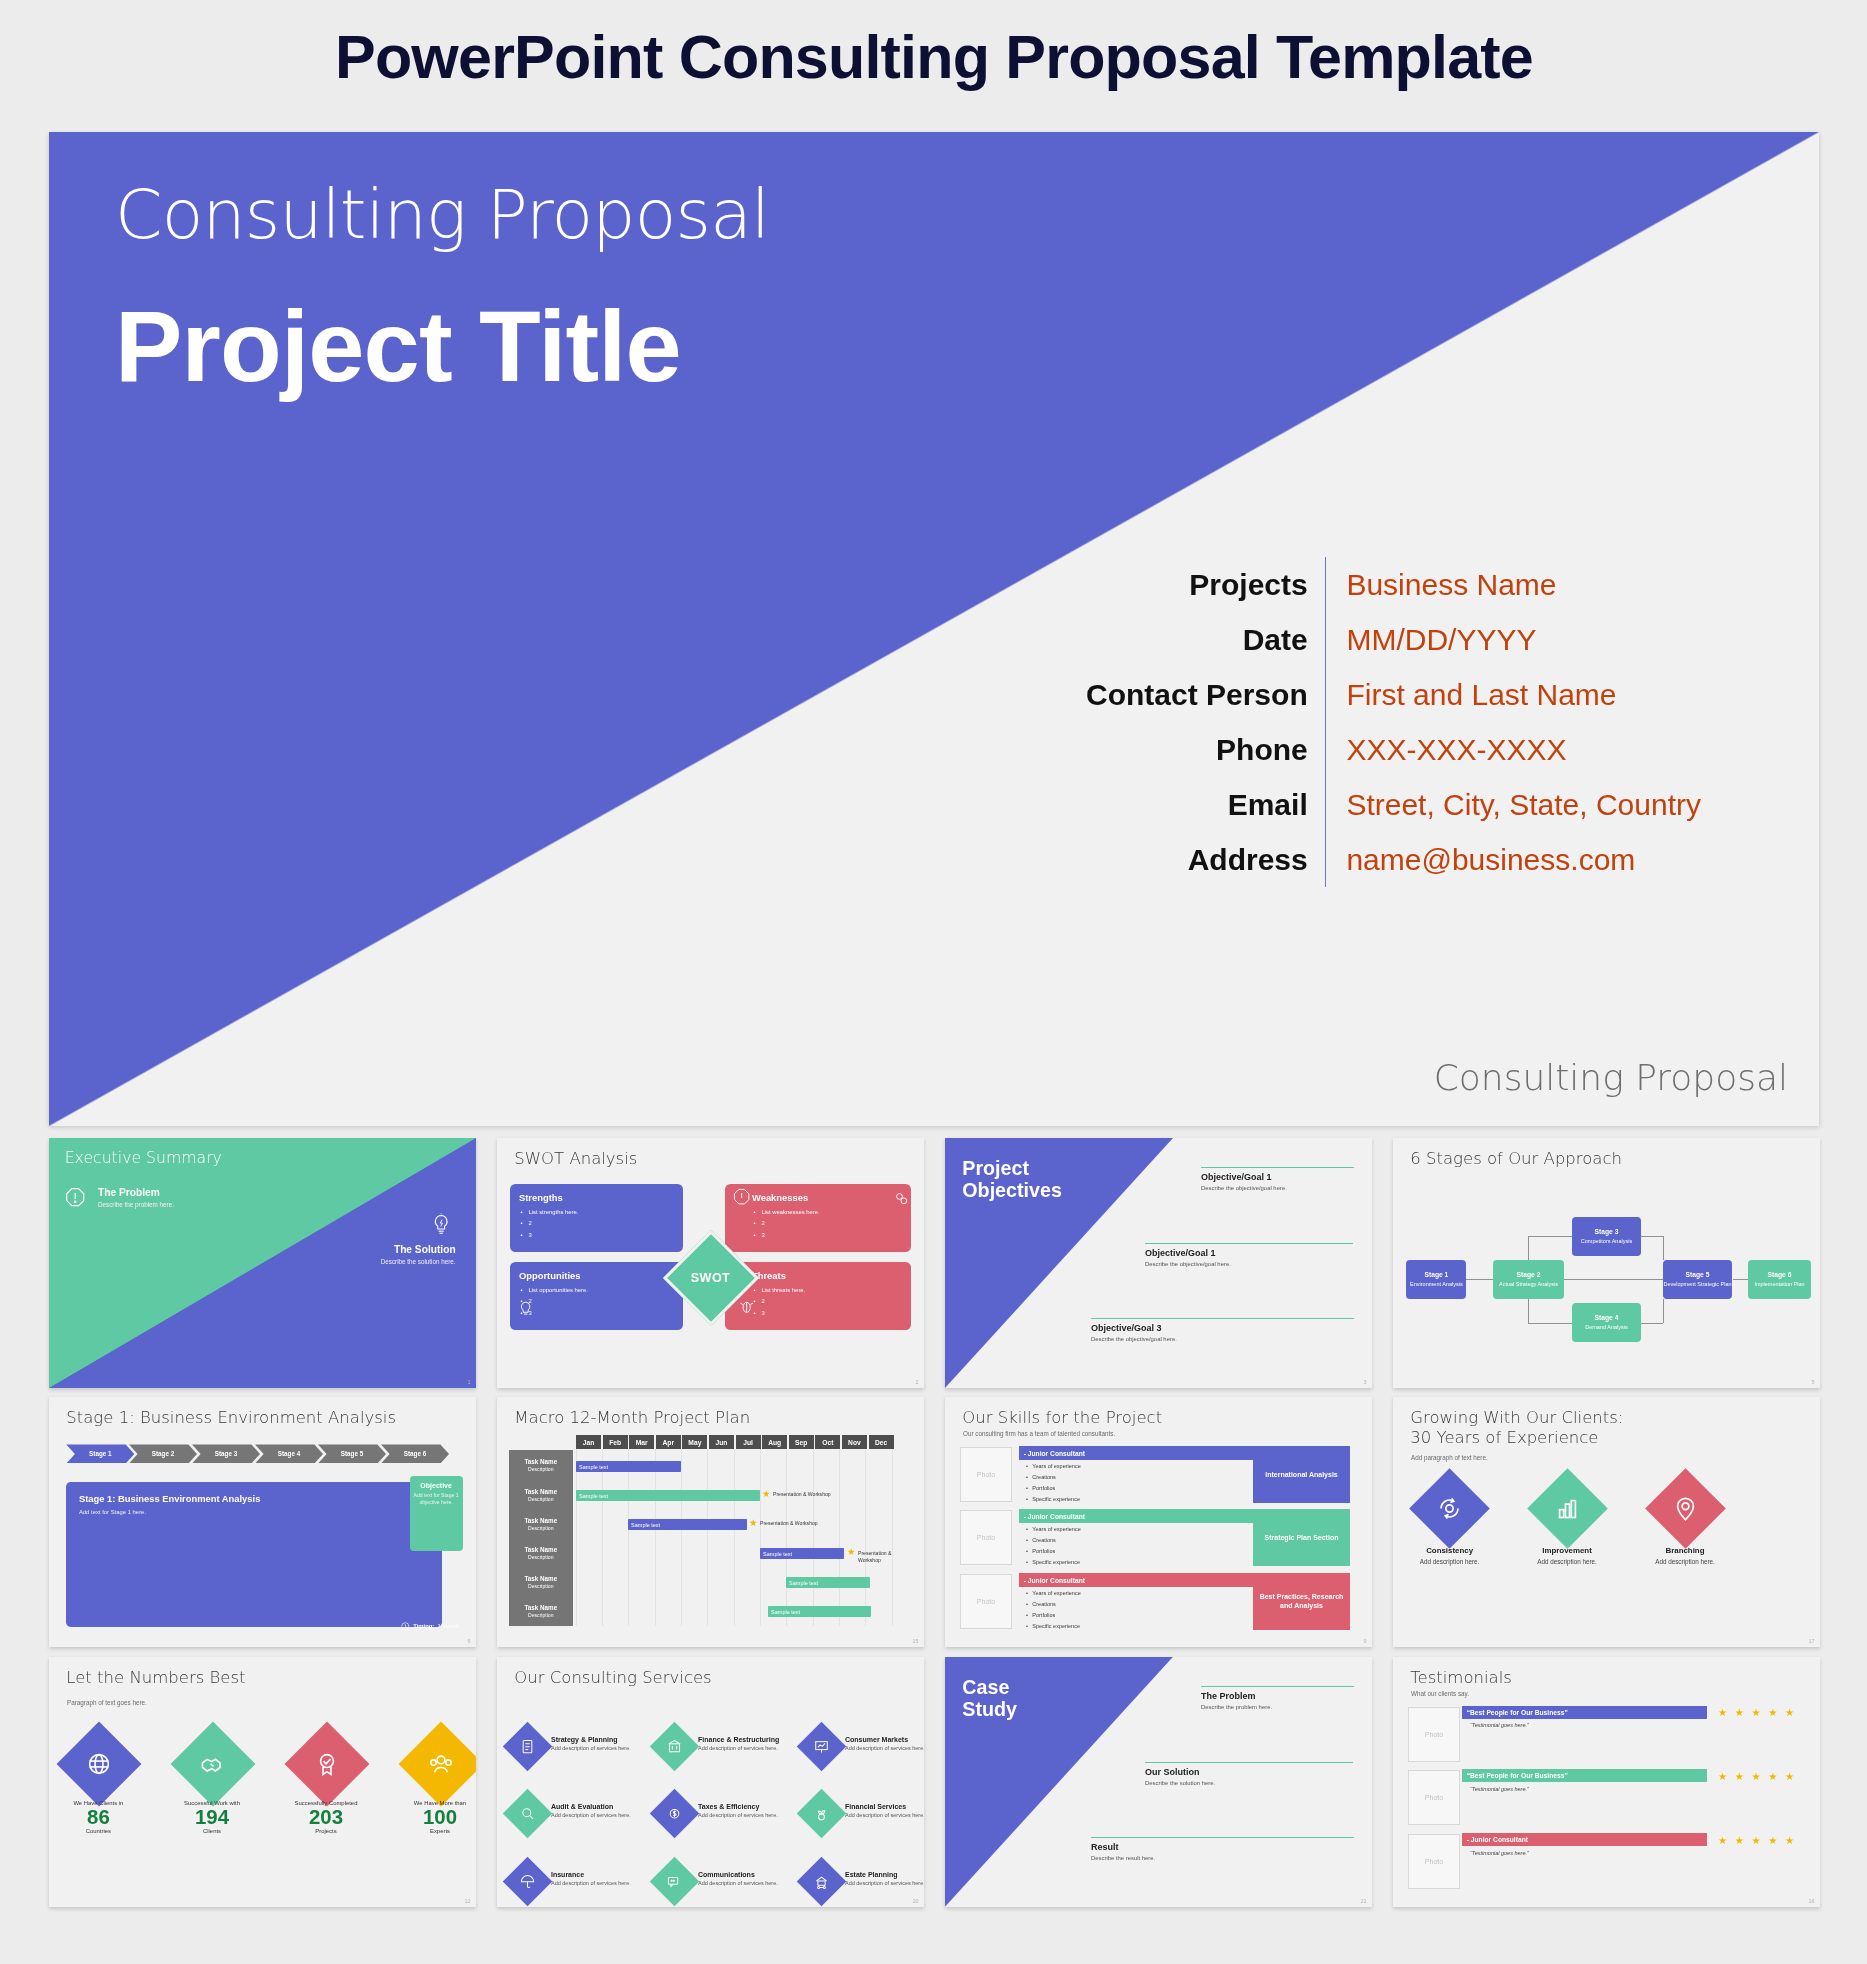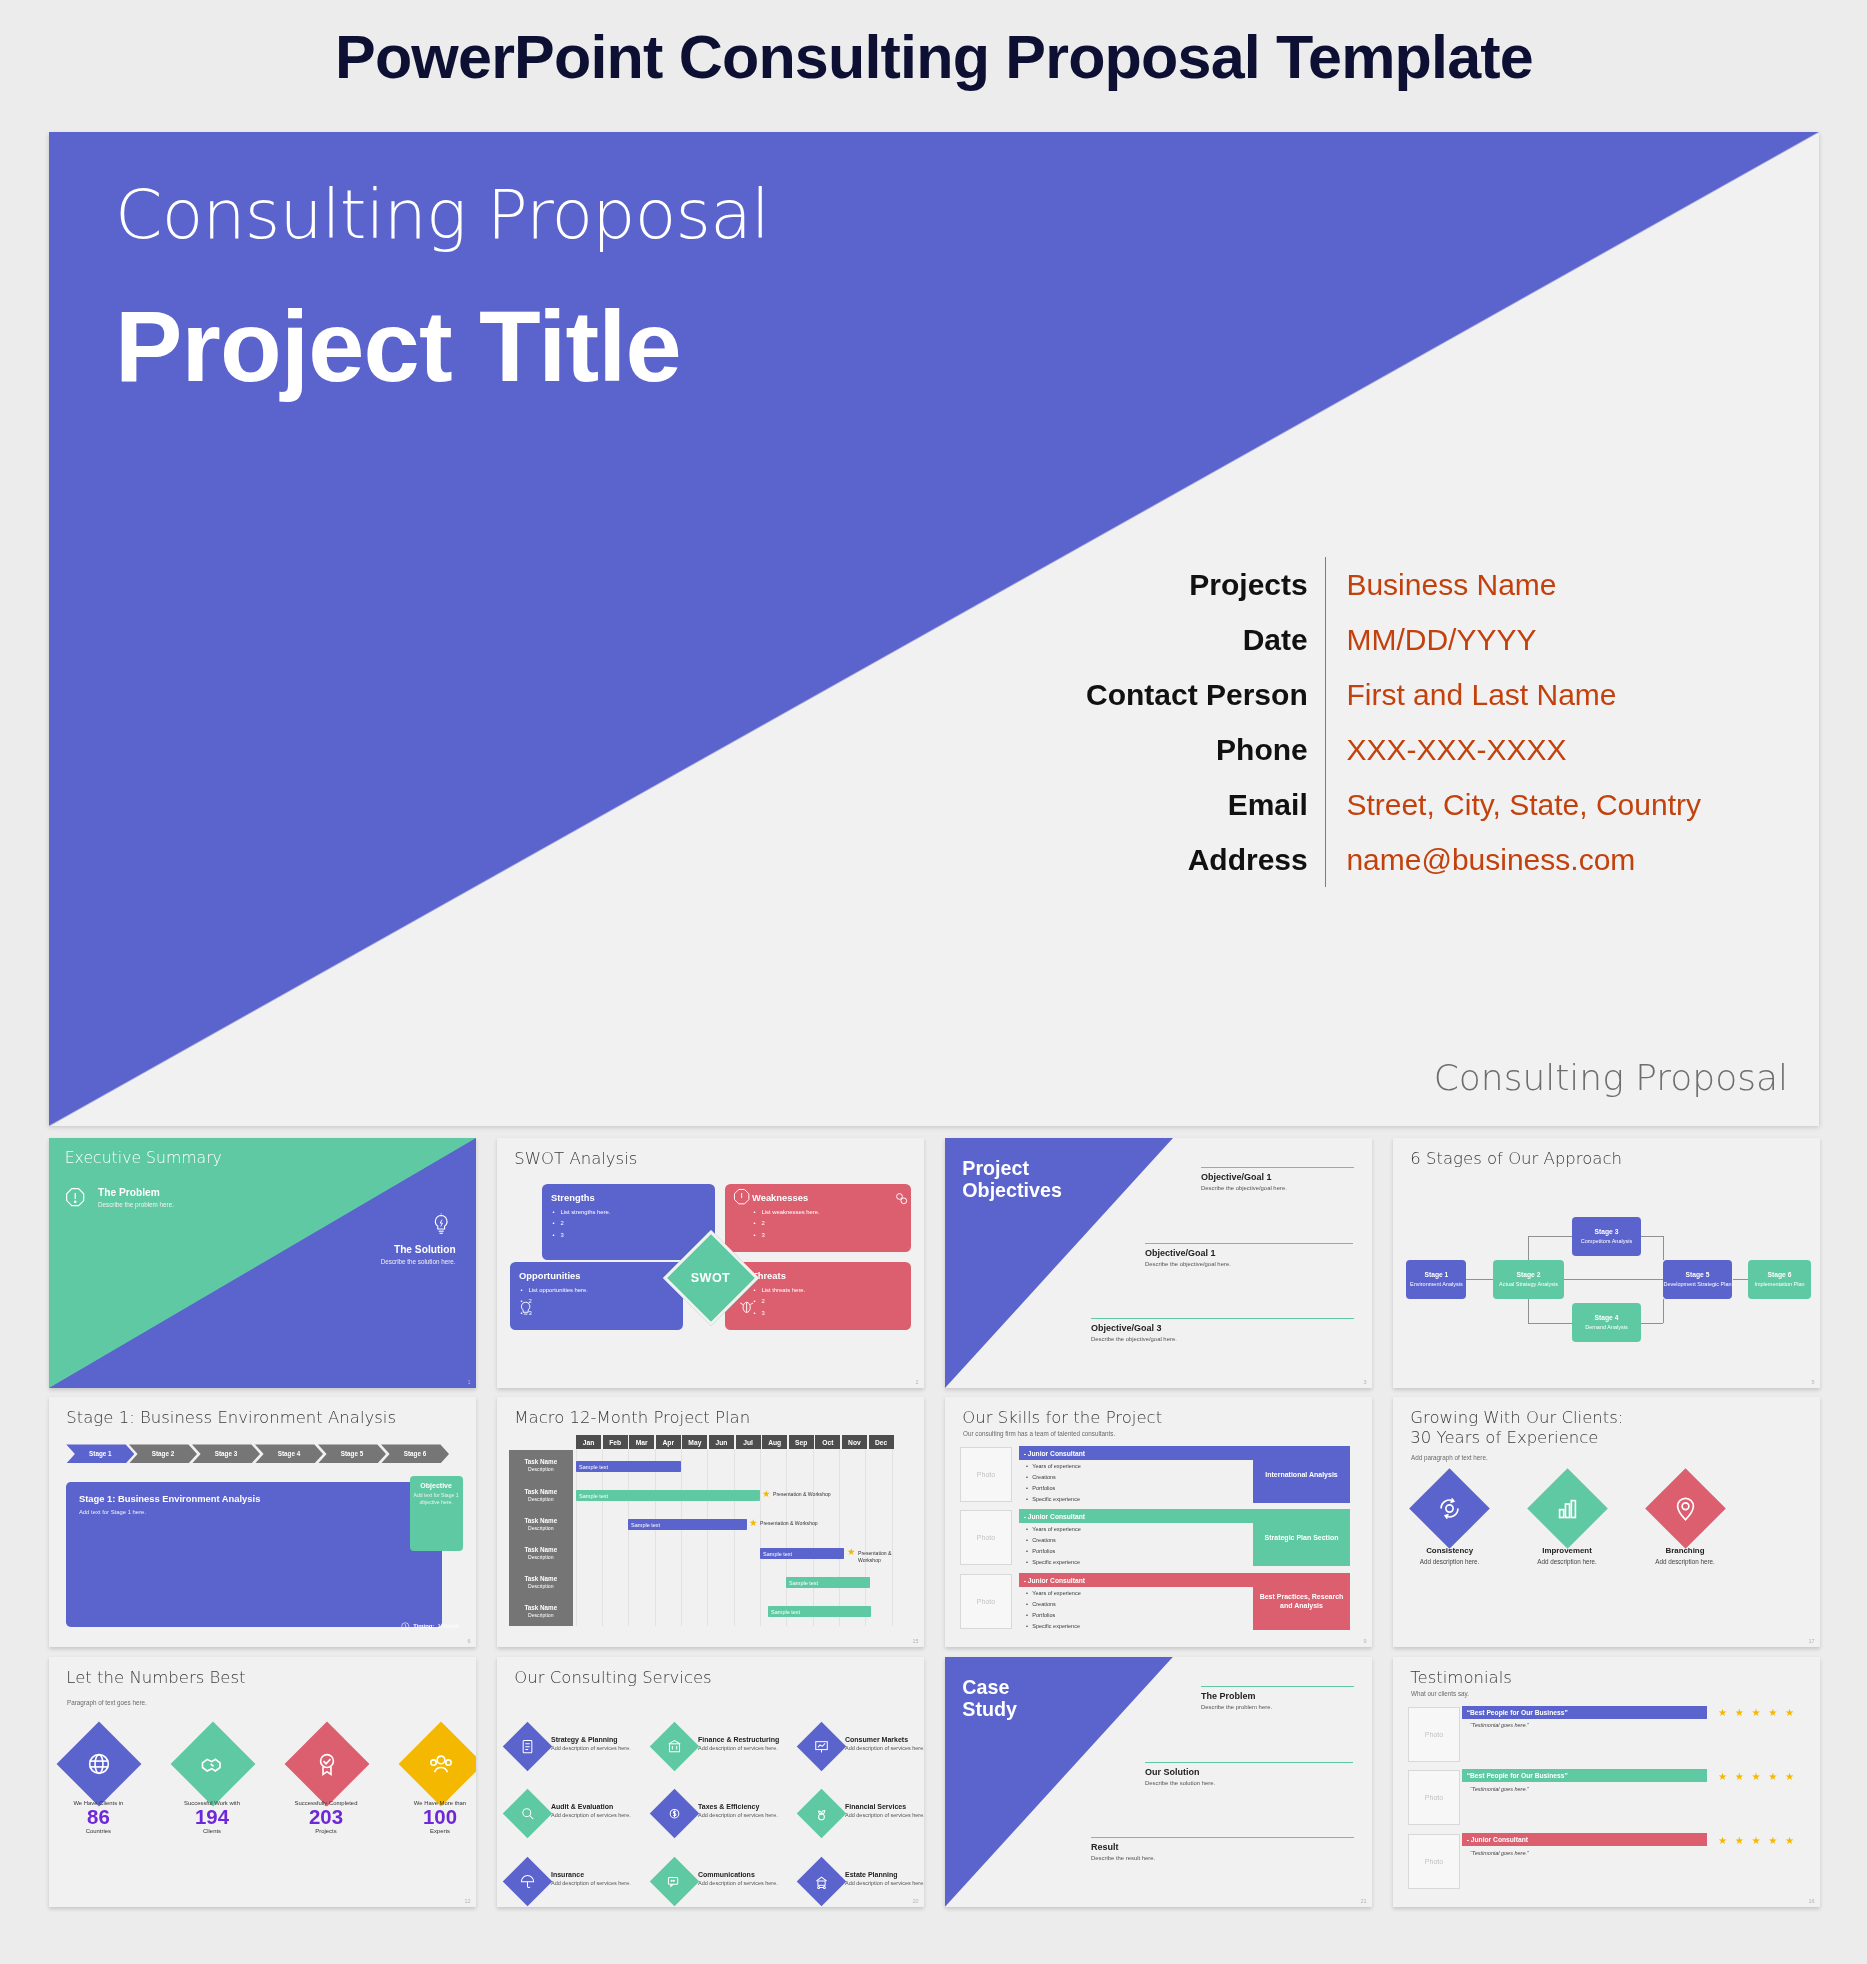--- a/index.html
+++ b/index.html
@@ -220,21 +220,21 @@
     display: flex; align-items: center; justify-content: center;
   }
   .dia-inner { transform: rotate(-45deg); }
   .dia-cap { position: absolute; text-align: center; }
   .dia-cap .h { font-size: 7.9px; font-weight: bold; color: #222; }
   .dia-cap .d { font-size: 6.3px; color: #444; margin-top: 3.1px; }
 
   
   .num-block { position: absolute; text-align: center; width: 94px; }
   .num-block .t { font-size: 5.9px; color: #333; }
-  .num-block .v { font-size: 20.4px; font-weight: bold; color: #6d28d9; line-height: 1.1; }
+  .num-block .v { font-size: 20.4px; font-weight: bold; color: #15803d; line-height: 1.1; }
   .num-block .u { font-size: 5.9px; color: #333; }
 
   
   .svc { position: absolute; }
   .svc .h { font-size: 7px; font-weight: bold; color: #222; }
   .svc .d { font-size: 5.5px; color: #555; margin-top: 2.4px; }
 
   
   .tst-quote { position: absolute; font-size: 5.5px; color: #444; font-style: italic; }
   .tst-name { position: absolute; font-size: 5.5px; color: #222; font-weight: bold; }
@@ -296,21 +296,21 @@
       <div class="exec-sol">
         <div class="h">The Solution</div>
         <div class="d">Describe the solution here.</div>
       </div>
       <div class="s-page">1</div>
     </div>
 
     <div class="slide">
       <div class="s-title"><span>SWOT Analysis</span></div>
       <div id="swot-quads">
-          <div class="swot-box" style="left:12.6px;top:46px;width:173px;height:76px;background:#5b63cc;margin-left:32px;">
+          <div class="swot-box" style="left:12.6px;top:46px;width:173px;height:68px;background:#5b63cc;">
             <div class="h">Strengths</div>
             <ul>
               <li>List strengths here.</li>
               <li>2</li>
               <li>3</li>
             </ul>
           </div>
           <div class="swot-box" style="left:228px;top:46px;width:186px;height:68px;background:#dc5f70;padding-left:27px;">
             <div class="h">Weaknesses</div>
             <ul>

